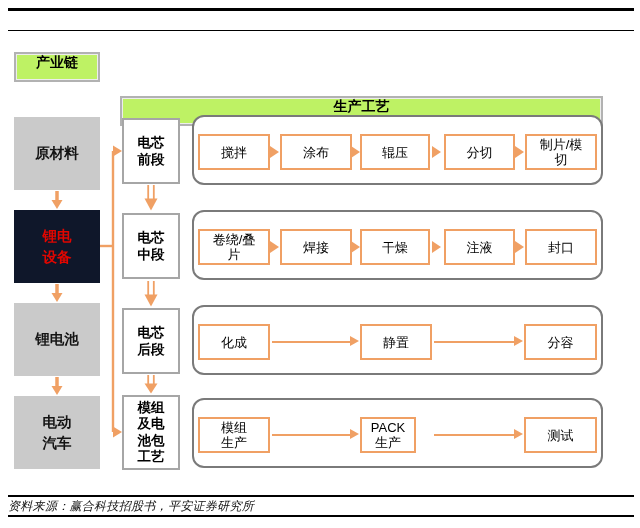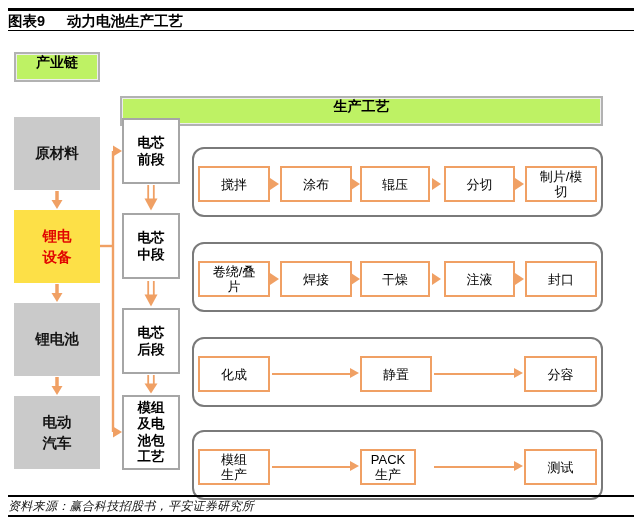--- a/index.html
+++ b/index.html
@@ -6,47 +6,43 @@
   body{font-family:"Liberation Sans","DejaVu Sans",sans-serif;}
   #canvas{position:relative;width:640px;height:528px;background:#fff;overflow:hidden;}
   .abs{position:absolute;box-sizing:border-box;}
   .rule{background:#000;}
   .title-row{left:8px;top:12px;font-size:14.5px;font-weight:bold;color:#000;display:flex;gap:22px;}
   .hdr-box{border:2px solid #b2b2b2;background:#bef264;display:flex;align-items:flex-start;justify-content:center;
            font-weight:bold;font-size:14px;color:#000;box-shadow:inset 0 0 0 1px #ededed;}
   .chain-box{left:14px;width:86px;height:73px;display:flex;align-items:center;justify-content:center;
              text-align:center;font-weight:bold;font-size:14.5px;white-space:pre-line;line-height:21px;}
   .chain-gray{background:#cacaca;color:#141414;}
-  .chain-hl{background:#fde047;color:#e10600;}
+  .chain-hl{background:#0f172a;color:#e10600;}
   .stage-box{left:122px;width:58px;background:#fff;border:2px solid #a6a6a6;display:flex;align-items:center;
              justify-content:center;text-align:center;font-weight:bold;font-size:13.5px;color:#000;
              white-space:pre-line;line-height:17.5px;}
-  .proc-row{left:192px;width:411px;height:70px;border:2.5px solid #7a7a7a;border-radius:12px;background:#fff;margin-top:32px;}
+  .proc-row{left:192px;width:411px;height:70px;border:2.5px solid #7a7a7a;border-radius:12px;background:#fff;}
   .step{position:absolute;top:17px;height:36px;border:2px solid #f0a064;background:#fff;display:flex;
         align-items:center;justify-content:center;text-align:center;font-size:13px;color:#000;
         white-space:pre-line;line-height:15px;box-sizing:border-box;}
   .mini-arrow{position:absolute;top:29px;width:0;height:0;border-top:6px solid transparent;
               border-bottom:6px solid transparent;border-left:9px solid #f0a064;}
   .larr{position:absolute;top:33.5px;height:2.2px;background:#f0a064;}
   .larr::after{content:'';position:absolute;right:-8px;top:-4.4px;width:0;height:0;
                border-top:5.5px solid transparent;border-bottom:5.5px solid transparent;
                border-left:9px solid #f0a064;}
   .footer-src{left:8px;top:498px;font-size:12px;font-style:italic;color:#111;letter-spacing:.3px;}
   svg{display:block;}
 </style>
 </head>
 <body>
 
 <div id="canvas">
 
   <div class="abs rule" style="left:8px;top:8px;width:626px;height:3px;"></div>
-  <div class="abs title-row">
-    <span>图表9</span>
-    <span>动力电池生产工艺</span>
-  </div>
   <div class="abs rule" style="left:8px;top:30px;width:626px;height:1.2px;"></div>
 
   <div class="abs hdr-box" style="left:14px;top:52px;width:86px;height:30px;">
     <span>产业链</span>
   </div>
   <div class="abs hdr-box" style="left:120px;top:52px;width:483px;height:30px;margin-top:44px;">
     <span>生产工艺</span>
   </div>
 
   <div class="abs chain-box chain-gray" style="top:117px;">

